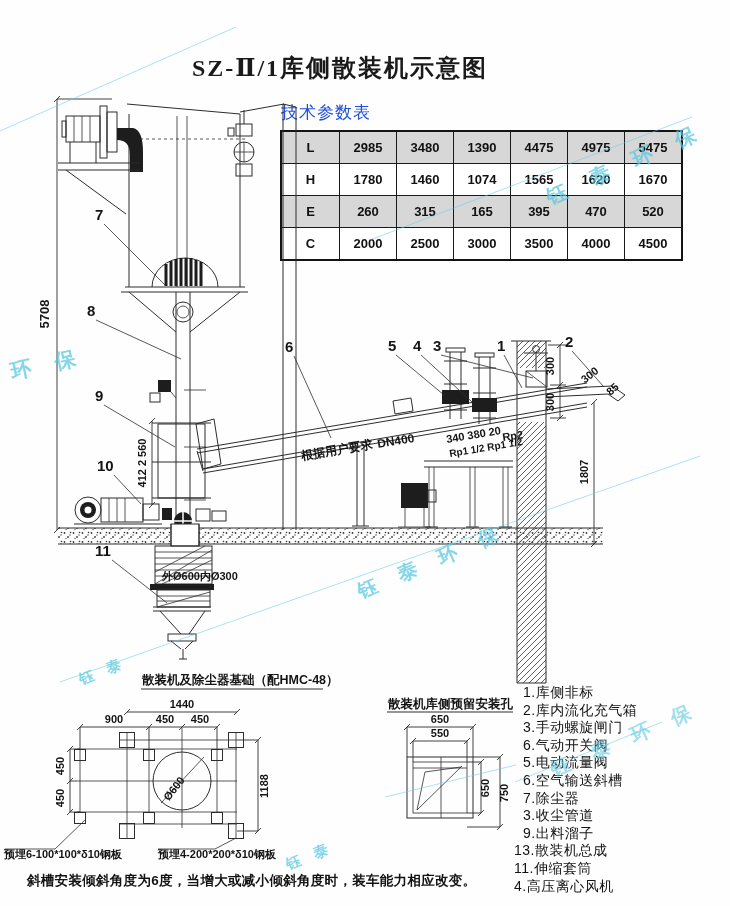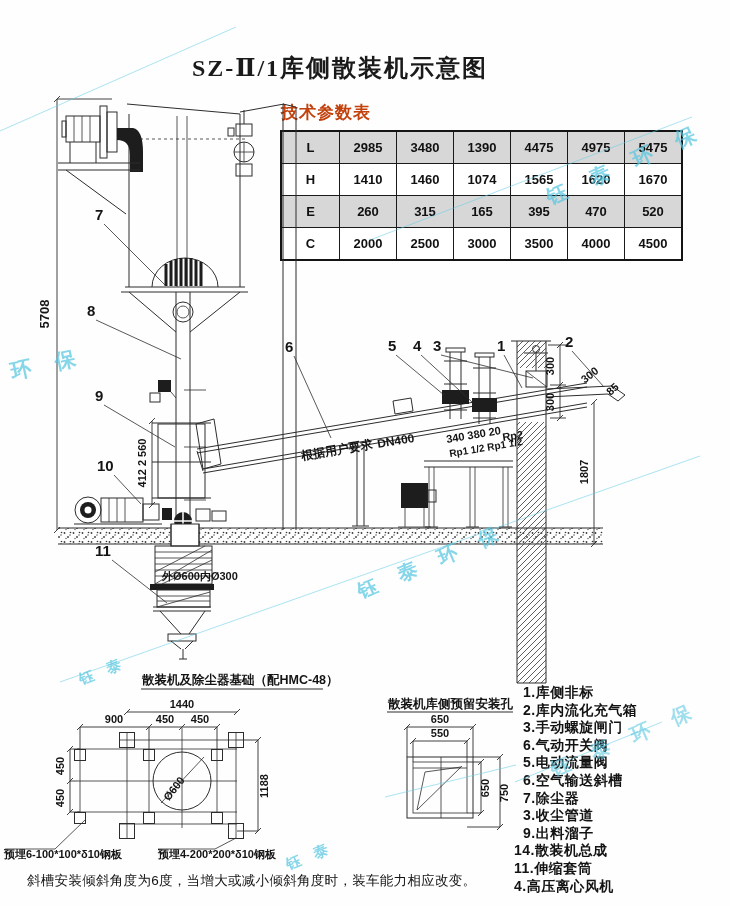--- a/index.html
+++ b/index.html
@@ -1,39 +1,39 @@
 <!DOCTYPE html>
 <html><head>
 <meta charset="utf-8">
 <style>
   html,body{margin:0;padding:0;background:#ffffff;}
   body{width:730px;height:906px;font-family:"Liberation Sans","DejaVu Sans",sans-serif;color:#161616;}
   .page{position:relative;width:730px;height:906px;overflow:hidden;background:#fefefe;}
   .main-title{position:absolute;top:27px;left:0;width:680px;text-align:center;
     font-family:"Liberation Serif","DejaVu Serif",serif;
     font-size:24px;font-weight:bold;letter-spacing:2px;color:#1a1a1a;margin-top:25px;}
-  .spec-title{position:absolute;left:281px;top:101px;font-size:17px;font-weight:bold;letter-spacing:1px;color:#c2410c;}
+  .spec-title{position:absolute;left:281px;top:101px;font-size:17px;font-weight:normal;letter-spacing:1px;color:#1d4ed8;}
   .spec{position:absolute;left:280px;top:130px;border-collapse:collapse;border:2.5px solid #141414;}
   .spec td,.spec th{border:1.6px solid #1a1a1a;width:56px;height:31px;text-align:center;
     font-size:13px;font-weight:bold;padding:0;color:#111;background:#ffffff;}
   .spec th{width:57px;}
   .spec tr.shade td,.spec tr.shade th{background:#d7d7d7;}
   .draw{position:absolute;left:0;top:0;}
   .draw text{fill:#141414;font-weight:700;font-family:"Liberation Sans","DejaVu Sans",sans-serif;}
   .ln{fill:none;stroke:#2d2d2d;stroke-width:1;}
   .lns{fill:none;stroke:#2d2d2d;stroke-width:0.8;}
   .dsh{fill:none;stroke:#2d2d2d;stroke-width:0.8;stroke-dasharray:3 3;}
   .dk{fill:#1d1d1d;stroke:none;}
   .wt{fill:#ffffff;stroke:#2d2d2d;stroke-width:1;}
   .dim{fill:none;stroke:#2d2d2d;stroke-width:0.9;}
   .bar{fill:none;stroke:#1d1d1d;stroke-width:3;}
-  .parts{position:absolute;left:514px;top:684px;font-size:14px;font-weight:bold;
+  .parts{position:absolute;left:514px;top:684px;font-size:14px;font-weight:normal;
     line-height:17.6px;letter-spacing:0.5px;color:#131313;}
   .parts .item.indent{padding-left:9px;}
-  .footnote{position:absolute;left:27px;top:872px;font-size:13.5px;font-weight:normal;letter-spacing:0.3px;color:#131313;}
+  .footnote{position:absolute;left:27px;top:872px;font-size:13.5px;font-weight:bold;letter-spacing:0.3px;color:#131313;}
   .wm-layer{position:absolute;left:0;top:0;pointer-events:none;}
   .wm{position:absolute;color:rgba(88,198,224,0.72);font-weight:bold;pointer-events:none;white-space:nowrap;}
 </style>
 </head>
 <body>
 
 <div class="page">
 
   <div class="main-title">SZ-Ⅱ/1库侧散装机示意图</div>
 
@@ -45,21 +45,21 @@
       <th>L</th>
       <td>2985</td>
       <td>3480</td>
       <td>1390</td>
       <td>4475</td>
       <td>4975</td>
       <td>5475</td>
     </tr>
     <tr>
       <th>H</th>
-      <td>1410</td>
+      <td>1780</td>
       <td>1460</td>
       <td>1074</td>
       <td>1565</td>
       <td>1620</td>
       <td>1670</td>
     </tr>
     <tr class="shade">
       <th>E</th>
       <td>260</td>
       <td>315</td>
@@ -319,21 +319,21 @@
   <div class="parts">
     <div class="item indent">1.库侧非标</div>
     <div class="item indent">2.库内流化充气箱</div>
     <div class="item indent">3.手动螺旋闸门</div>
     <div class="item indent">6.气动开关阀</div>
     <div class="item indent">5.电动流量阀</div>
     <div class="item indent">6.空气输送斜槽</div>
     <div class="item indent">7.除尘器</div>
     <div class="item indent">3.收尘管道</div>
     <div class="item indent">9.出料溜子</div>
-    <div class="item">14.散装机总成</div>
+    <div class="item">13.散装机总成</div>
     <div class="item">11.伸缩套筒</div>
     <div class="item">4.高压离心风机</div>
   </div>
 
   <div class="footnote">斜槽安装倾斜角度为6度，当增大或减小倾斜角度时，装车能力相应改变。</div>
 
   <svg class="wm-layer" width="730" height="906" viewBox="0 0 730 906">
     <g stroke="rgba(100,205,230,0.55)" stroke-width="1" fill="none">
       <path d="M0,131 L236,27"></path>
       <path d="M370,240 L692,117"></path>

